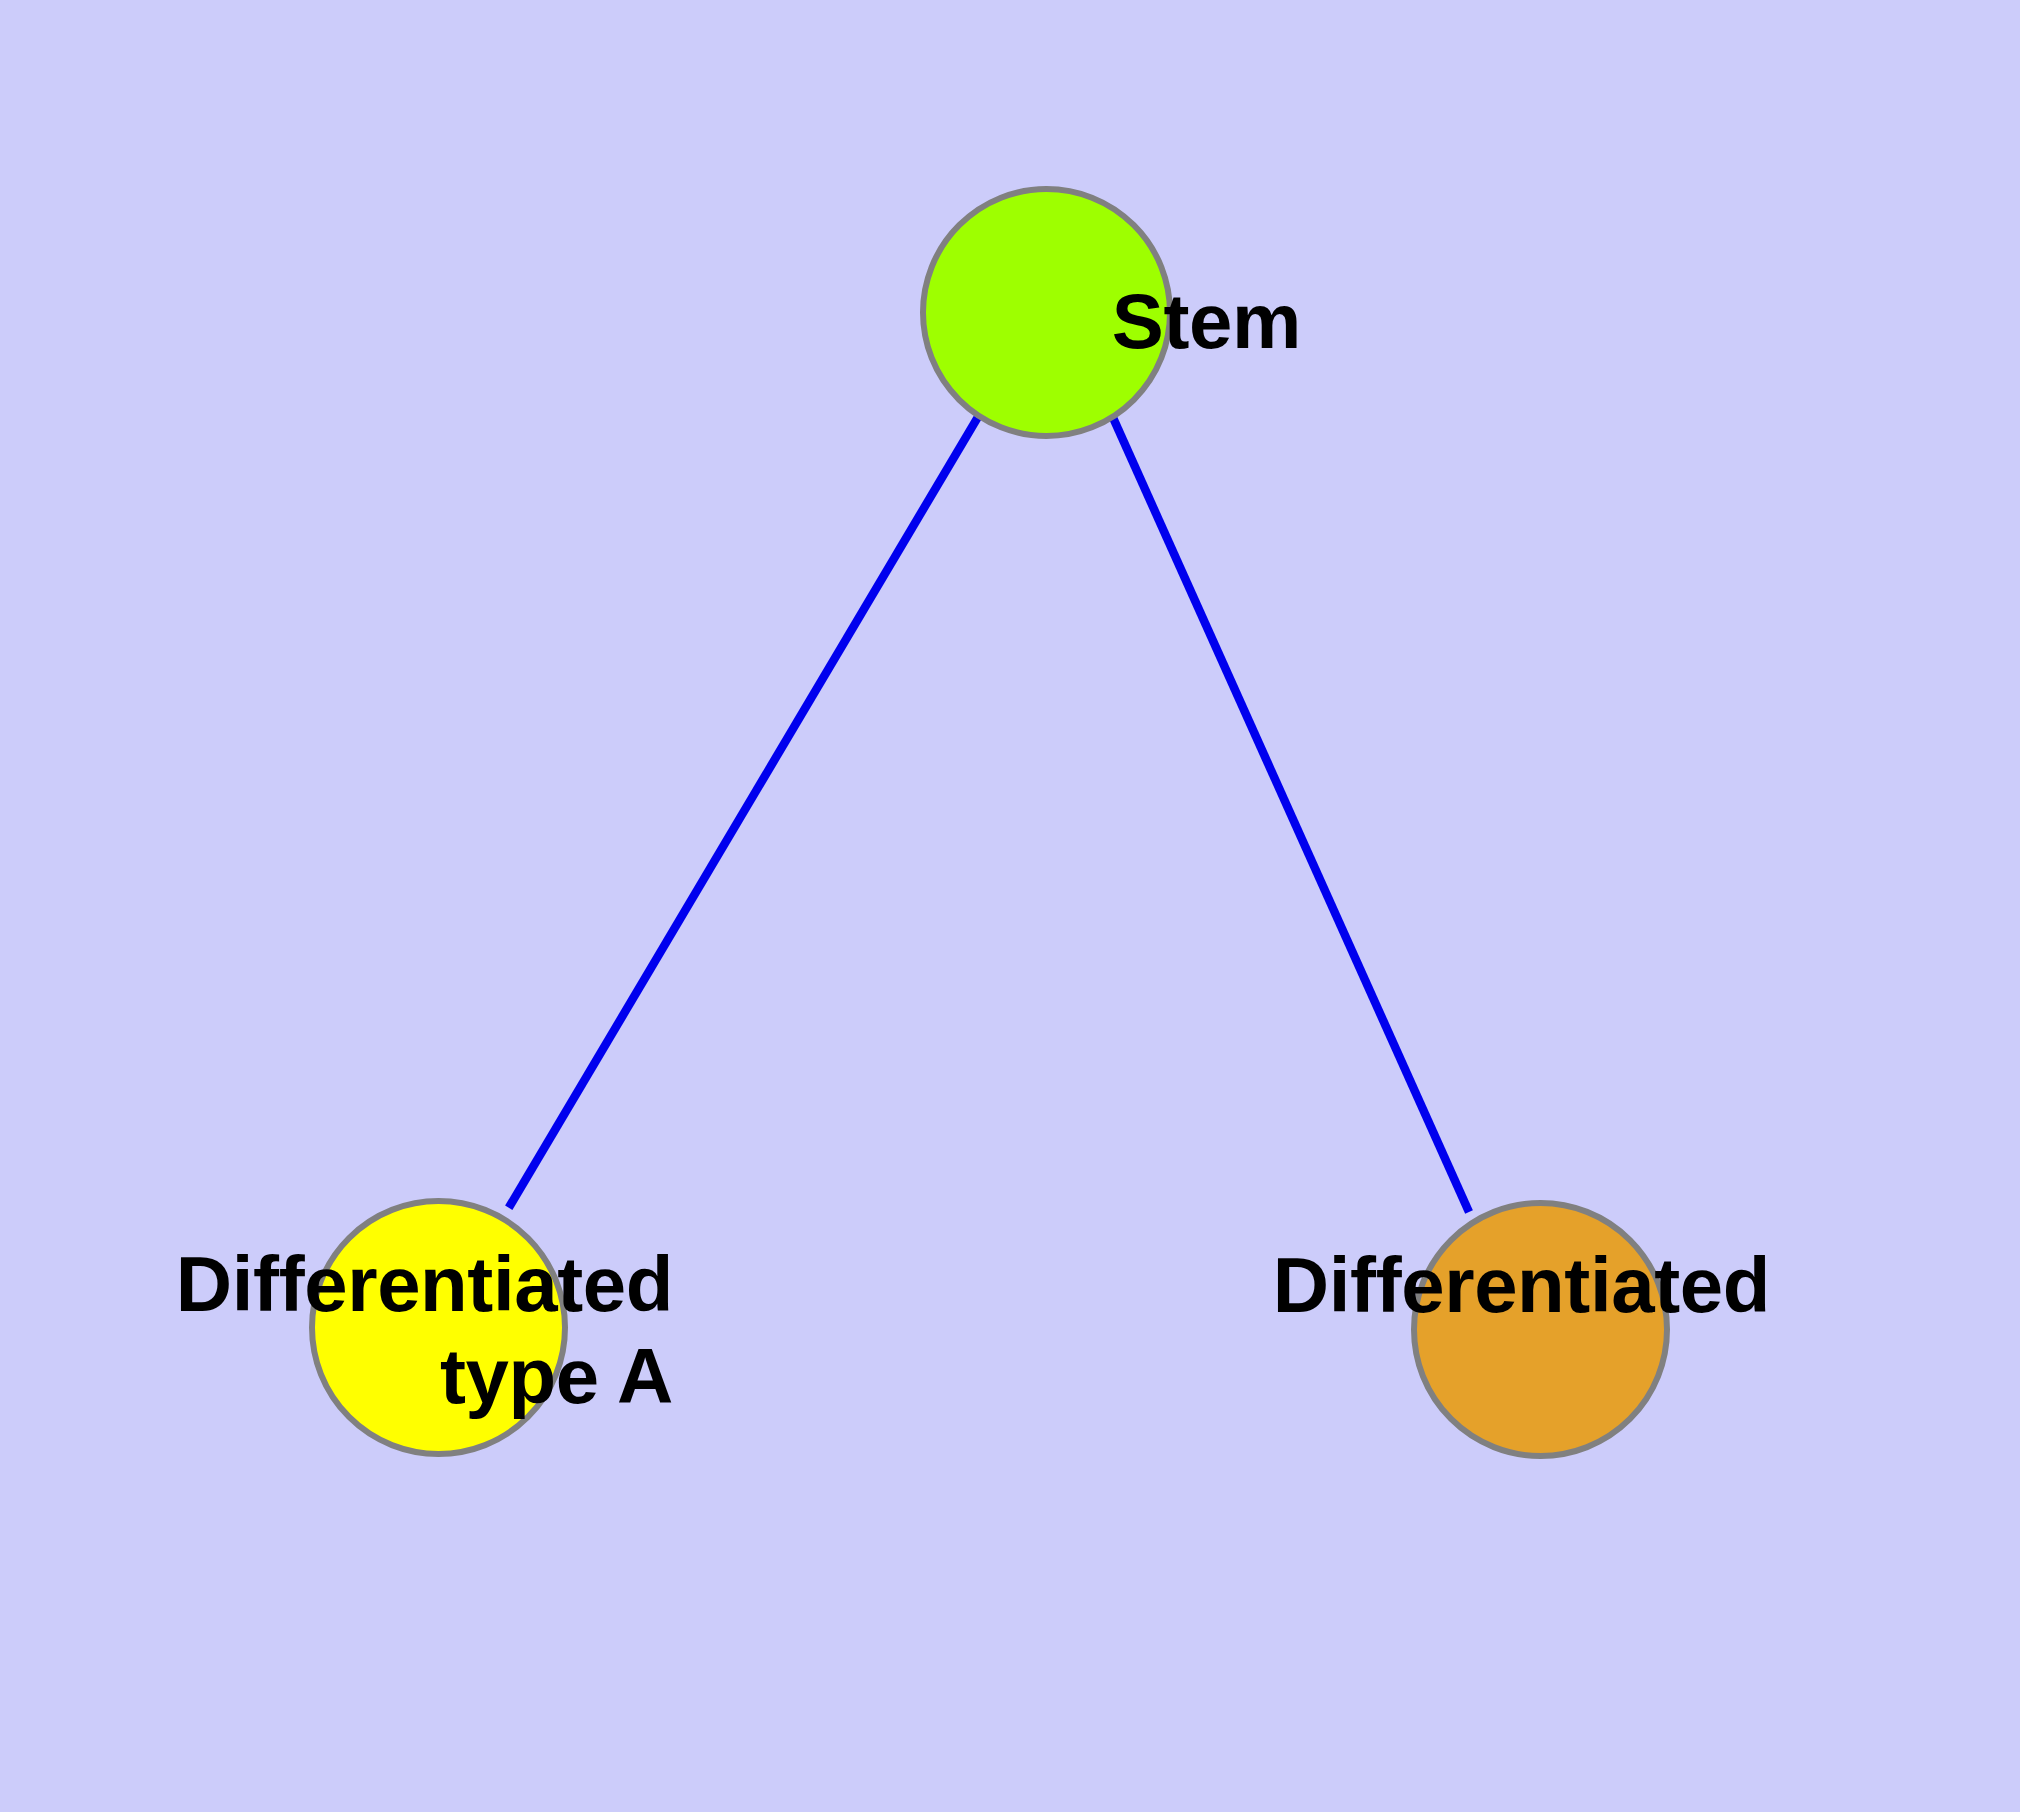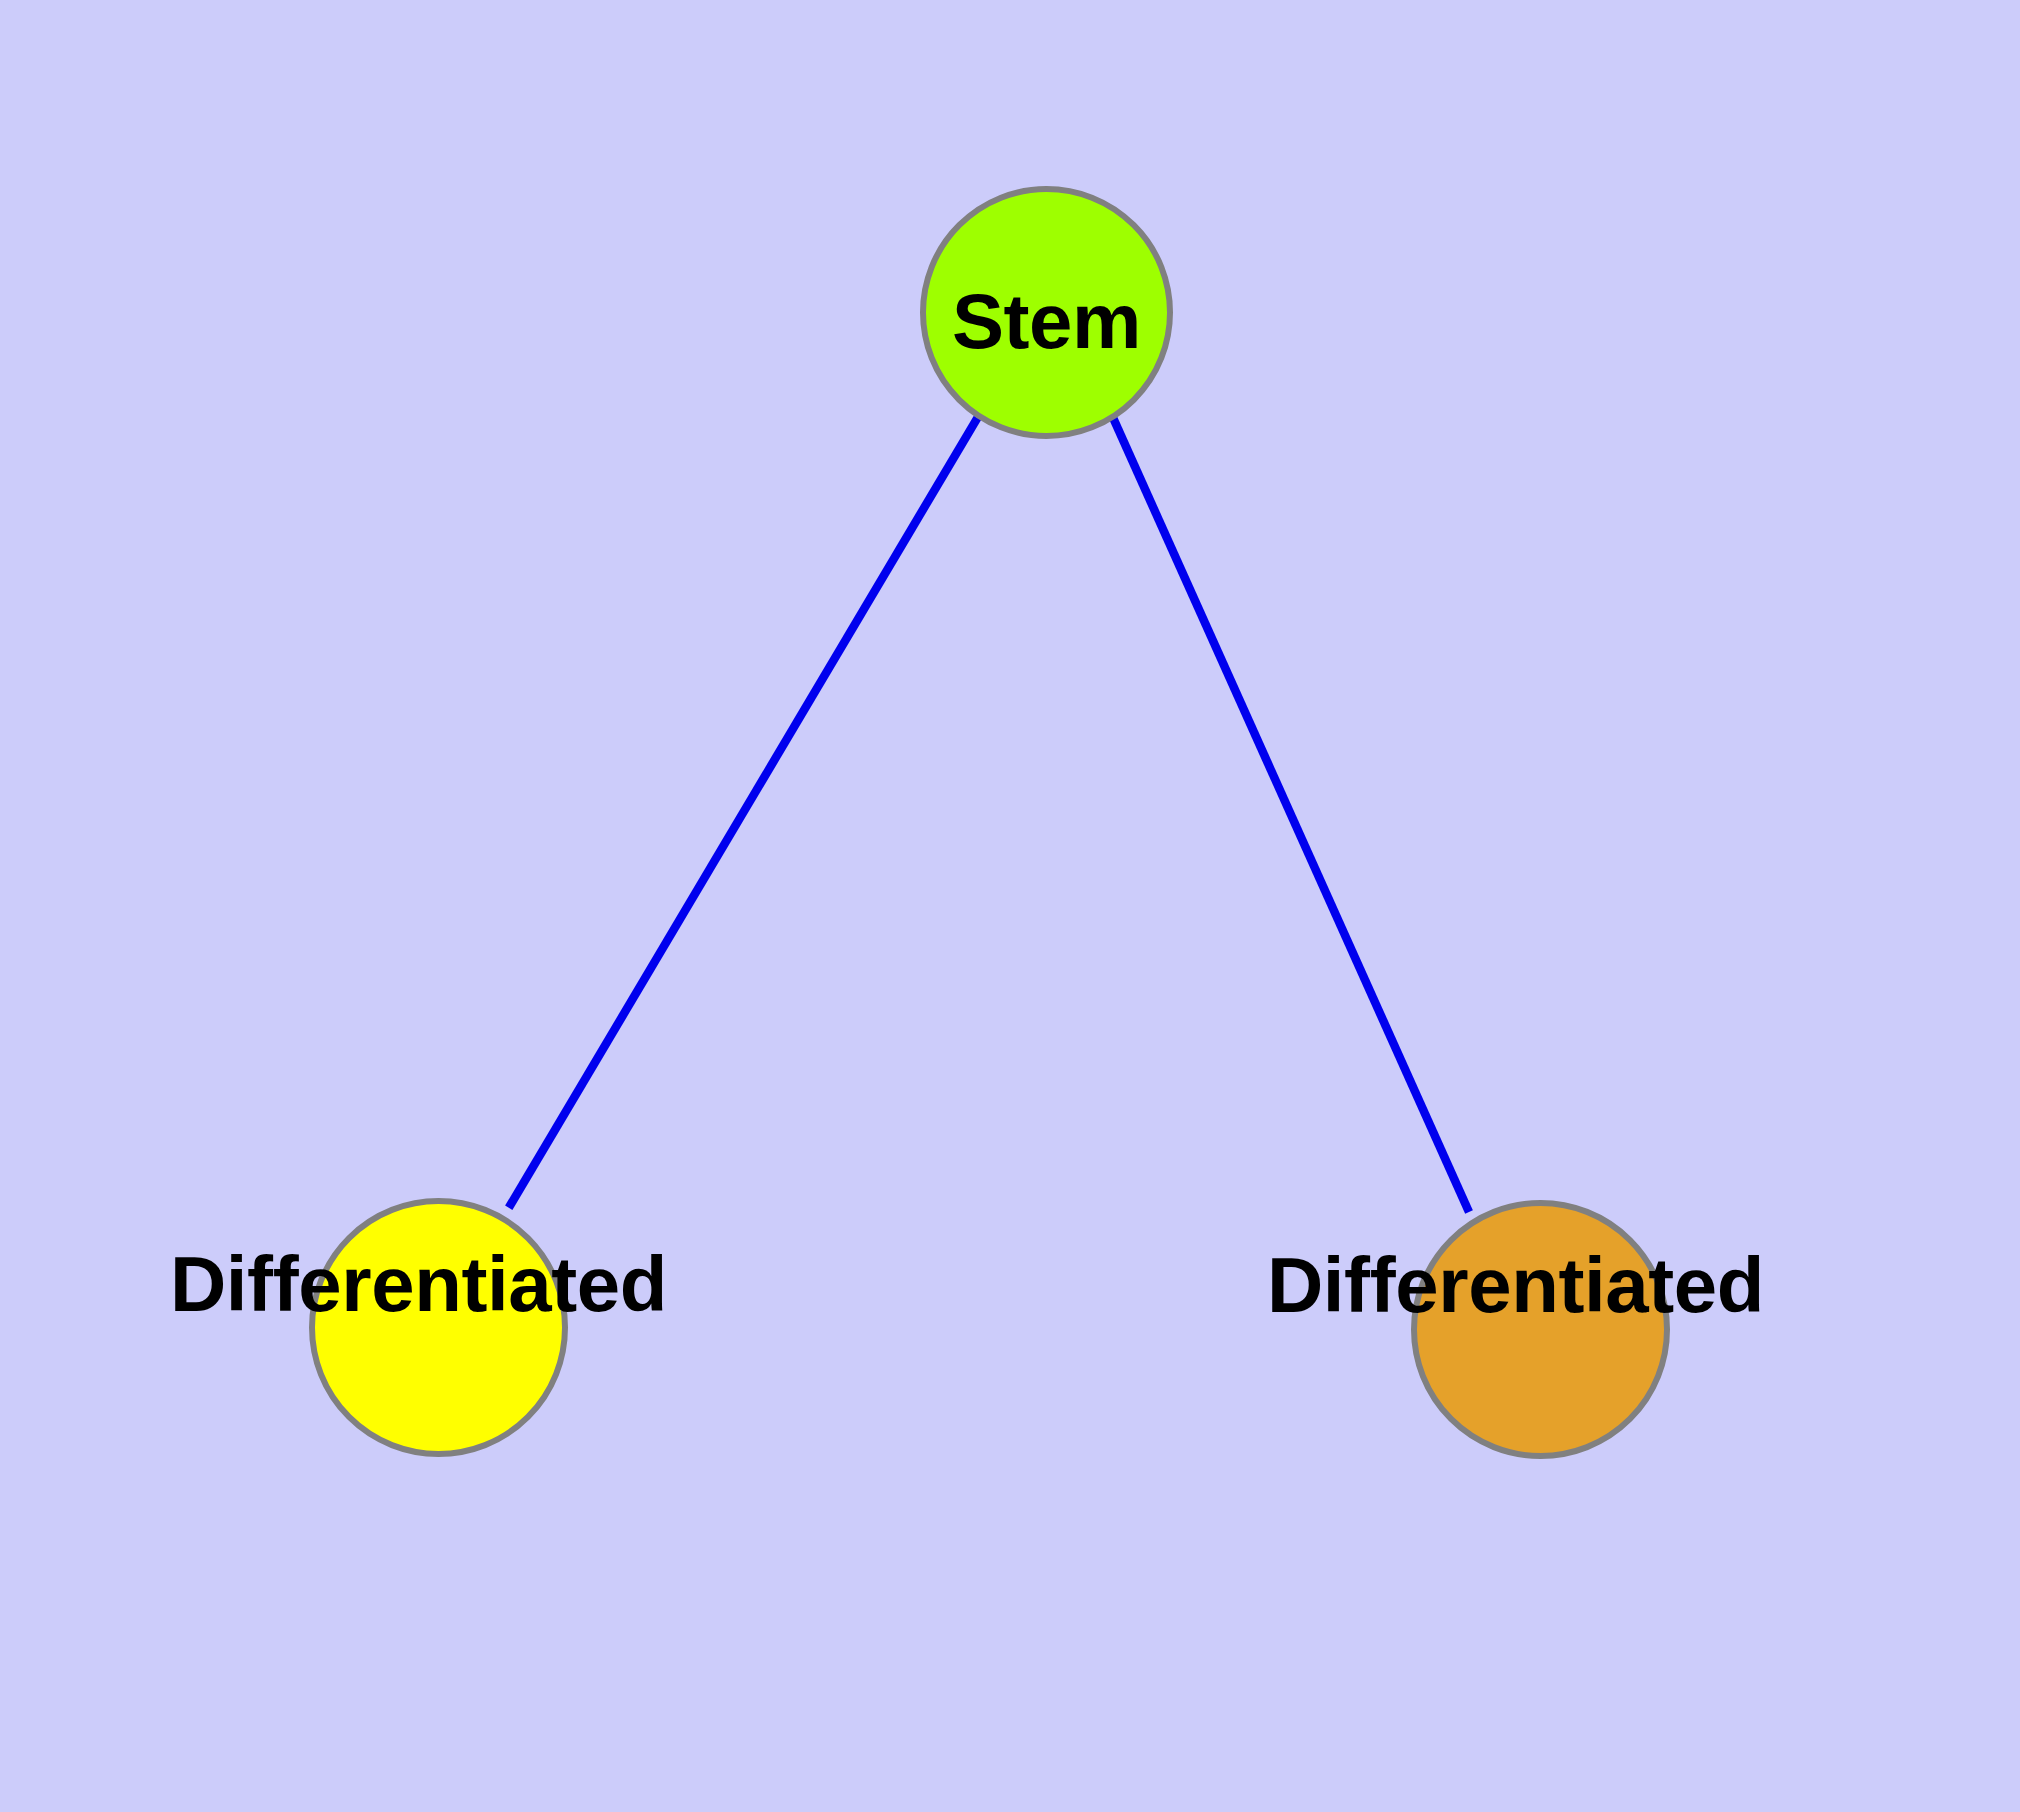--- a/index.html
+++ b/index.html
@@ -27,21 +27,21 @@
     height: 1812px;
   }
   .node {
     position: absolute;
     border-radius: 50%;
     box-sizing: border-box;
     border: 6px solid #808080;
   }
   .node-label {
     position: absolute;
-    text-align: center;
+    text-align: right;
     color: #000000;
     font-family: "Liberation Sans", sans-serif;
     font-weight: bold;
     white-space: nowrap;
     line-height: 1.18;
     letter-spacing: -0.4px;
   }
   #node-stem {
     left: 920px;
     top: 186px;
@@ -95,20 +95,21 @@
   <div class="node" id="node-stem"></div>
   <div class="node" id="node-diff-a"></div>
   <div class="node" id="node-diff-b"></div>
 
   <div class="node-label" id="label-stem">
     <div>Stem</div>
   </div>
 
   <div class="node-label" id="label-diff-a">
     <div>Differentiated</div>
+    <div>type A</div>
   </div>
 
   <div class="node-label" id="label-diff-b">
     <div>Differentiated</div>
   </div>
 
 </div>
 
 
 </body></html>

